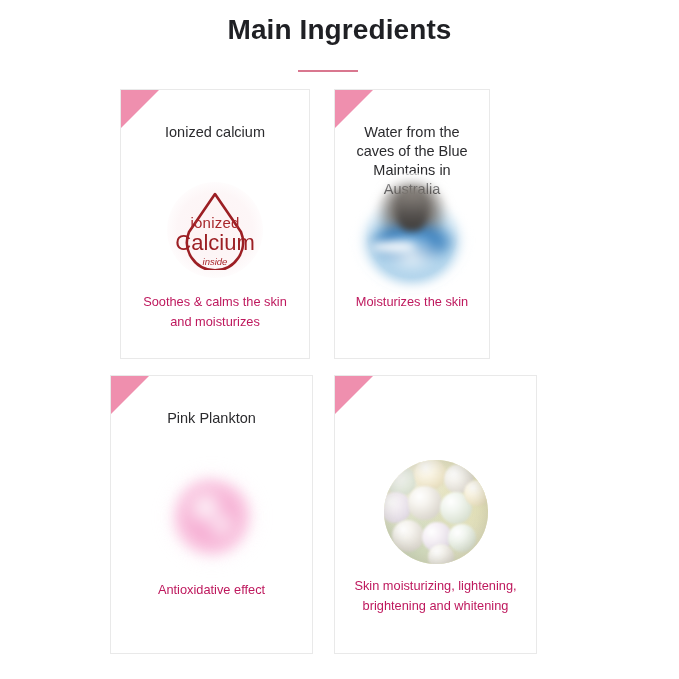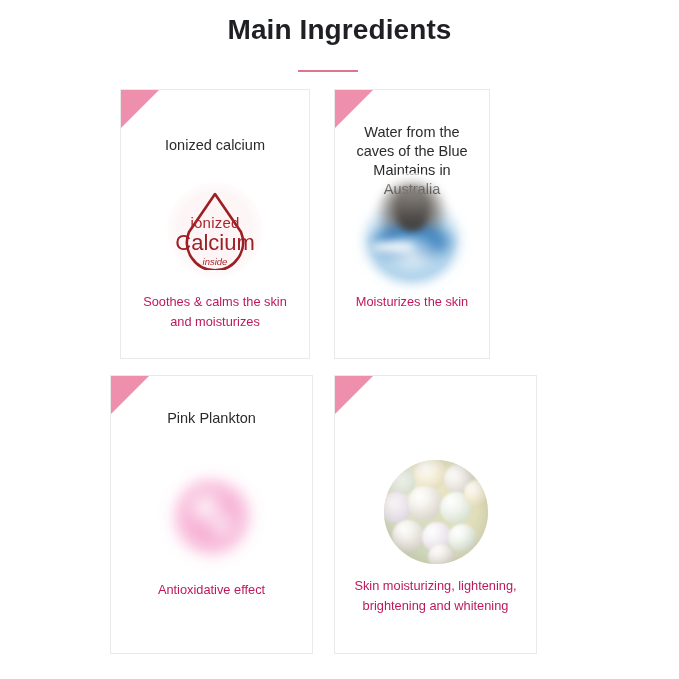--- a/index.html
+++ b/index.html
@@ -81,21 +81,21 @@
     align-items: center;
     justify-content: center;
   }
 
   
   #card-calcium { left: 120px; top: 89px;  width: 190px; height: 270px; }
   #card-water   { left: 334px; top: 89px;  width: 156px; height: 270px; }
   #card-plankton{ left: 110px; top: 375px; width: 203px; height: 279px; }
   #card-pearl   { left: 334px; top: 375px; width: 203px; height: 279px; }
 
-  #card-calcium  .card-title { top: 46px; }
+  #card-calcium  .card-title { top: 33px; }
   #card-water    .card-title { top: 33px; }
   #card-plankton .card-title { top: 33px; }
   #card-pearl    .card-title { top: 33px; }
 
   #card-calcium  .card-media { top: 90px;  height: 100px; }
   #card-water    .card-media { top: 88px;  height: 110px; }
   #card-plankton .card-media { top: 86px;  height: 110px; }
   #card-pearl    .card-media { top: 78px;  height: 115px; }
 
   #card-calcium  .card-desc { top: 202px; }

